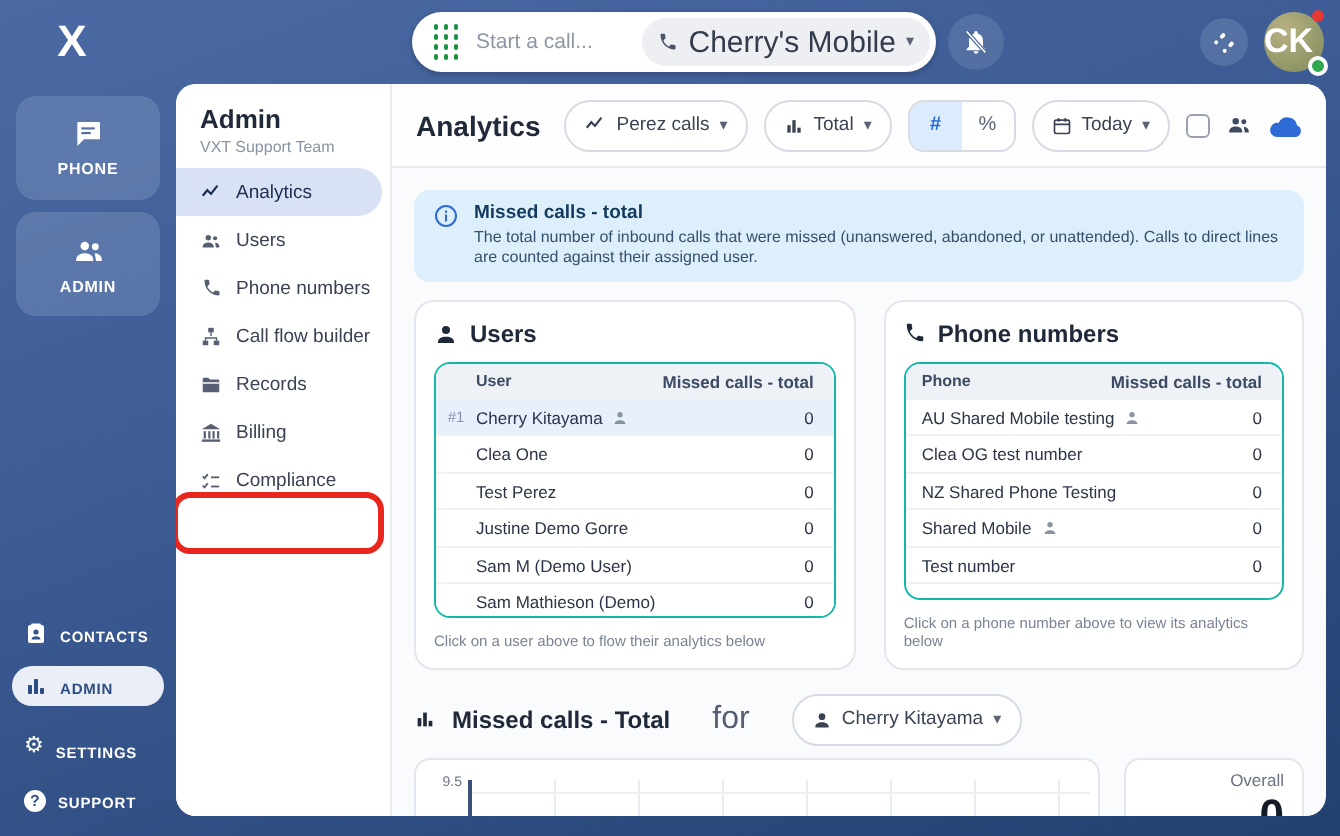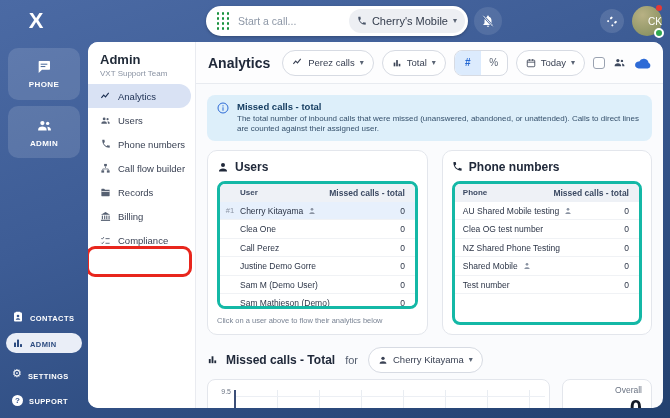--- a/index.html
+++ b/index.html
@@ -17,35 +17,35 @@
     color:#fff; font-size:22px; font-weight:700; line-height:24px; text-align:center; }
   .searchbar { position:absolute; left:206px; top:6px; width:262px; height:30px;
     background:#fff; border-radius:16px; display:flex; align-items:center;
     padding:0 3px 0 10px; box-shadow:0 1px 3px rgba(0,0,0,.25); cursor:text; }
   .dialpad { display:grid; grid-template-columns:repeat(3,4px); grid-auto-rows:4px;
     gap:1px; margin-right:8px; }
   .dialpad i { width:2.5px; height:2.5px; border-radius:50%; background:#17913d; display:block; margin:auto; }
   .search-ph { flex:1; font-size:10.5px; color:#8d97a6; }
   .device-pill { display:flex; align-items:center; gap:5px; background:#edeff3;
     border-radius:13px; height:24px; padding:0 8px; cursor:pointer; }
-  .device-pill .lbl { font-size:11px; color:#333c4c; font-weight:500; }
+  .device-pill .lbl { font-size:15px; color:#333c4c; font-weight:500; }
   .chev { font-size:8px; color:#5a6474; line-height:1; }
   .chev::before { content:"\25BE"; }
   .bell-btn { position:absolute; left:474px; top:7px; width:28px; height:28px;
     border-radius:50%; background:rgba(255,255,255,.10); display:flex;
     align-items:center; justify-content:center; cursor:pointer; }
   .dots-btn { position:absolute; left:600px; top:9px; width:24px; height:24px;
     border-radius:50%; background:rgba(255,255,255,.12); display:flex;
     align-items:center; justify-content:center; cursor:pointer; }
   .dots-btn .dg { display:grid; grid-template-columns:4px 4px; gap:2px; transform:rotate(45deg); }
   .dots-btn .dg i { width:2.5px; height:2.5px; background:#fff; border-radius:50%; display:block; margin:auto; }
   .avatar { position:absolute; left:632px; top:6px; width:30px; height:30px; border-radius:50%;
     background:radial-gradient(circle at 35% 30%, #b8b184, #7e8a59);
-    color:#fff; font-size:10px; font-weight:400; display:flex; align-items:center;
-    justify-content:flex-end; cursor:pointer; }
+    color:#fff; font-size:17px; font-weight:700; display:flex; align-items:center;
+    justify-content:flex-start; cursor:pointer; }
   .avatar .reddot { position:absolute; right:0; top:-1px; width:6px; height:6px;
     border-radius:50%; background:#e53935; }
   .avatar .greendot { position:absolute; right:-2px; bottom:-2px; width:10px; height:10px;
     border-radius:50%; background:#2fa84f; border:2px solid #fff; }
 
   
   .rail { position:absolute; left:0; top:42px; width:88px; height:376px; }
   .rail-btn { position:absolute; left:8px; width:72px; height:52px; border-radius:10px;
     background:rgba(255,255,255,.13); display:flex; flex-direction:column;
     align-items:center; justify-content:center; gap:5px; cursor:pointer; color:#fff; }
@@ -100,37 +100,37 @@
     gap:8px; margin-bottom:9px; }
   .banner .tt { font-size:9.5px; font-weight:700; color:#123a5e; }
   .banner .dd { font-size:8px; color:#35506b; margin-top:2px; line-height:1.3; }
 
   .cards { display:flex; gap:14px; }
   .card { background:#fff; border:1px solid #e3e6ec; border-radius:10px; padding:9px;
     height:185px; display:flex; flex-direction:column; }
   .card.users { width:226px; } .card.phones { width:215px; }
   .card-title { display:flex; align-items:center; gap:6px; font-size:12px; font-weight:700;
     color:#20293a; margin-bottom:7px; }
-  .tbl { border:3px solid #14b8a6; border-radius:8px; overflow:hidden; flex:1; }
+  .tbl { border:1px solid #14b8a6; border-radius:8px; overflow:hidden; flex:1; }
   .thead { display:flex; align-items:center; background:#eef1f6; height:18px;
     font-size:8px; font-weight:700; color:#3c4a63; }
   .trow { display:flex; align-items:center; height:18.5px; border-bottom:1px solid #f0f2f5;
     font-size:8.5px; color:#2c3547; cursor:pointer; background:#fff; }
   .trow.sel { background:#e7f0fc; }
   .rank { width:20px; text-align:center; font-size:7.5px; color:#8a93a3; flex-shrink:0; }
   .nm { padding-left:8px; display:flex; align-items:center; gap:5px; }
   .users .nm { padding-left:0; }
   .val { margin-left:auto; padding-right:10px; font-size:8.5px; }
   .thead .hname { padding-left:8px; }
   .users .thead .hname { padding-left:20px; }
   .foot { font-size:7.5px; color:#7a8494; margin-top:7px; }
 
   .chart-head { display:flex; align-items:center; gap:8px; margin:12px 0 6px; }
   .ch-title { font-size:12px; font-weight:700; color:#20293a; }
-  .ch-for { font-size:11px; color:#555f70; margin:0 2px; }
+  .ch-for { font-size:16px; color:#555f70; margin:0 13px; }
   .chart-row { display:flex; gap:12px; align-items:flex-start; }
   .chart-card { flex:1; background:#fff; border:1px solid #e3e6ec; border-radius:8px;
     height:60px; display:flex; padding:6px 4px 0 6px; }
   .ylabels { width:20px; position:relative; font-size:7px; color:#6a7383; text-align:right; }
   .ylabels span { position:absolute; right:3px; }
   .plot { flex:1; position:relative; border-left:2px solid #3c4f78; margin-top:4px;
     background:repeating-linear-gradient(to right, transparent 0 41px, #e9edf2 41px 42px); }
   .hline { position:absolute; left:0; right:0; height:1px; background:#eceff4; }
   .overall-card { width:90px; background:#fff; border:1px solid #e3e6ec; border-radius:8px;
     padding:5px 9px 7px; text-align:right; }
@@ -415,21 +415,21 @@
             <div class="trow">
               <span class="rank"></span>
               <span class="nm">
                   <span>Clea One</span>
                 </span>
               <span class="val">0</span>
             </div>
             <div class="trow">
               <span class="rank"></span>
               <span class="nm">
-                  <span>Call Perez</span>
+                  <span>Test Perez</span>
                 </span>
               <span class="val">0</span>
             </div>
             <div class="trow">
               <span class="rank"></span>
               <span class="nm">
                   <span>Justine Demo Gorre</span>
                 </span>
               <span class="val">0</span>
             </div>
@@ -495,20 +495,21 @@
               </span>
               <span class="val">0</span>
             </div>
             <div class="trow">
               <span class="nm">
                   <span>Test number</span>
                 </span>
               <span class="val">0</span>
             </div>
           </div>
+          <div class="foot">Click on a phone number above to view its analytics below</div>
         </div>
       </div>
 
       <div class="chart-head">
         <svg width="11" height="11" viewBox="0 0 24 24">
             <rect x="4" y="11" width="4" height="9" fill="#20293a"></rect>
             <rect x="10" y="5" width="4" height="15" fill="#20293a"></rect>
             <rect x="16" y="14" width="4" height="6" fill="#20293a"></rect>
           </svg>
         <span class="ch-title">Missed calls - Total</span>

